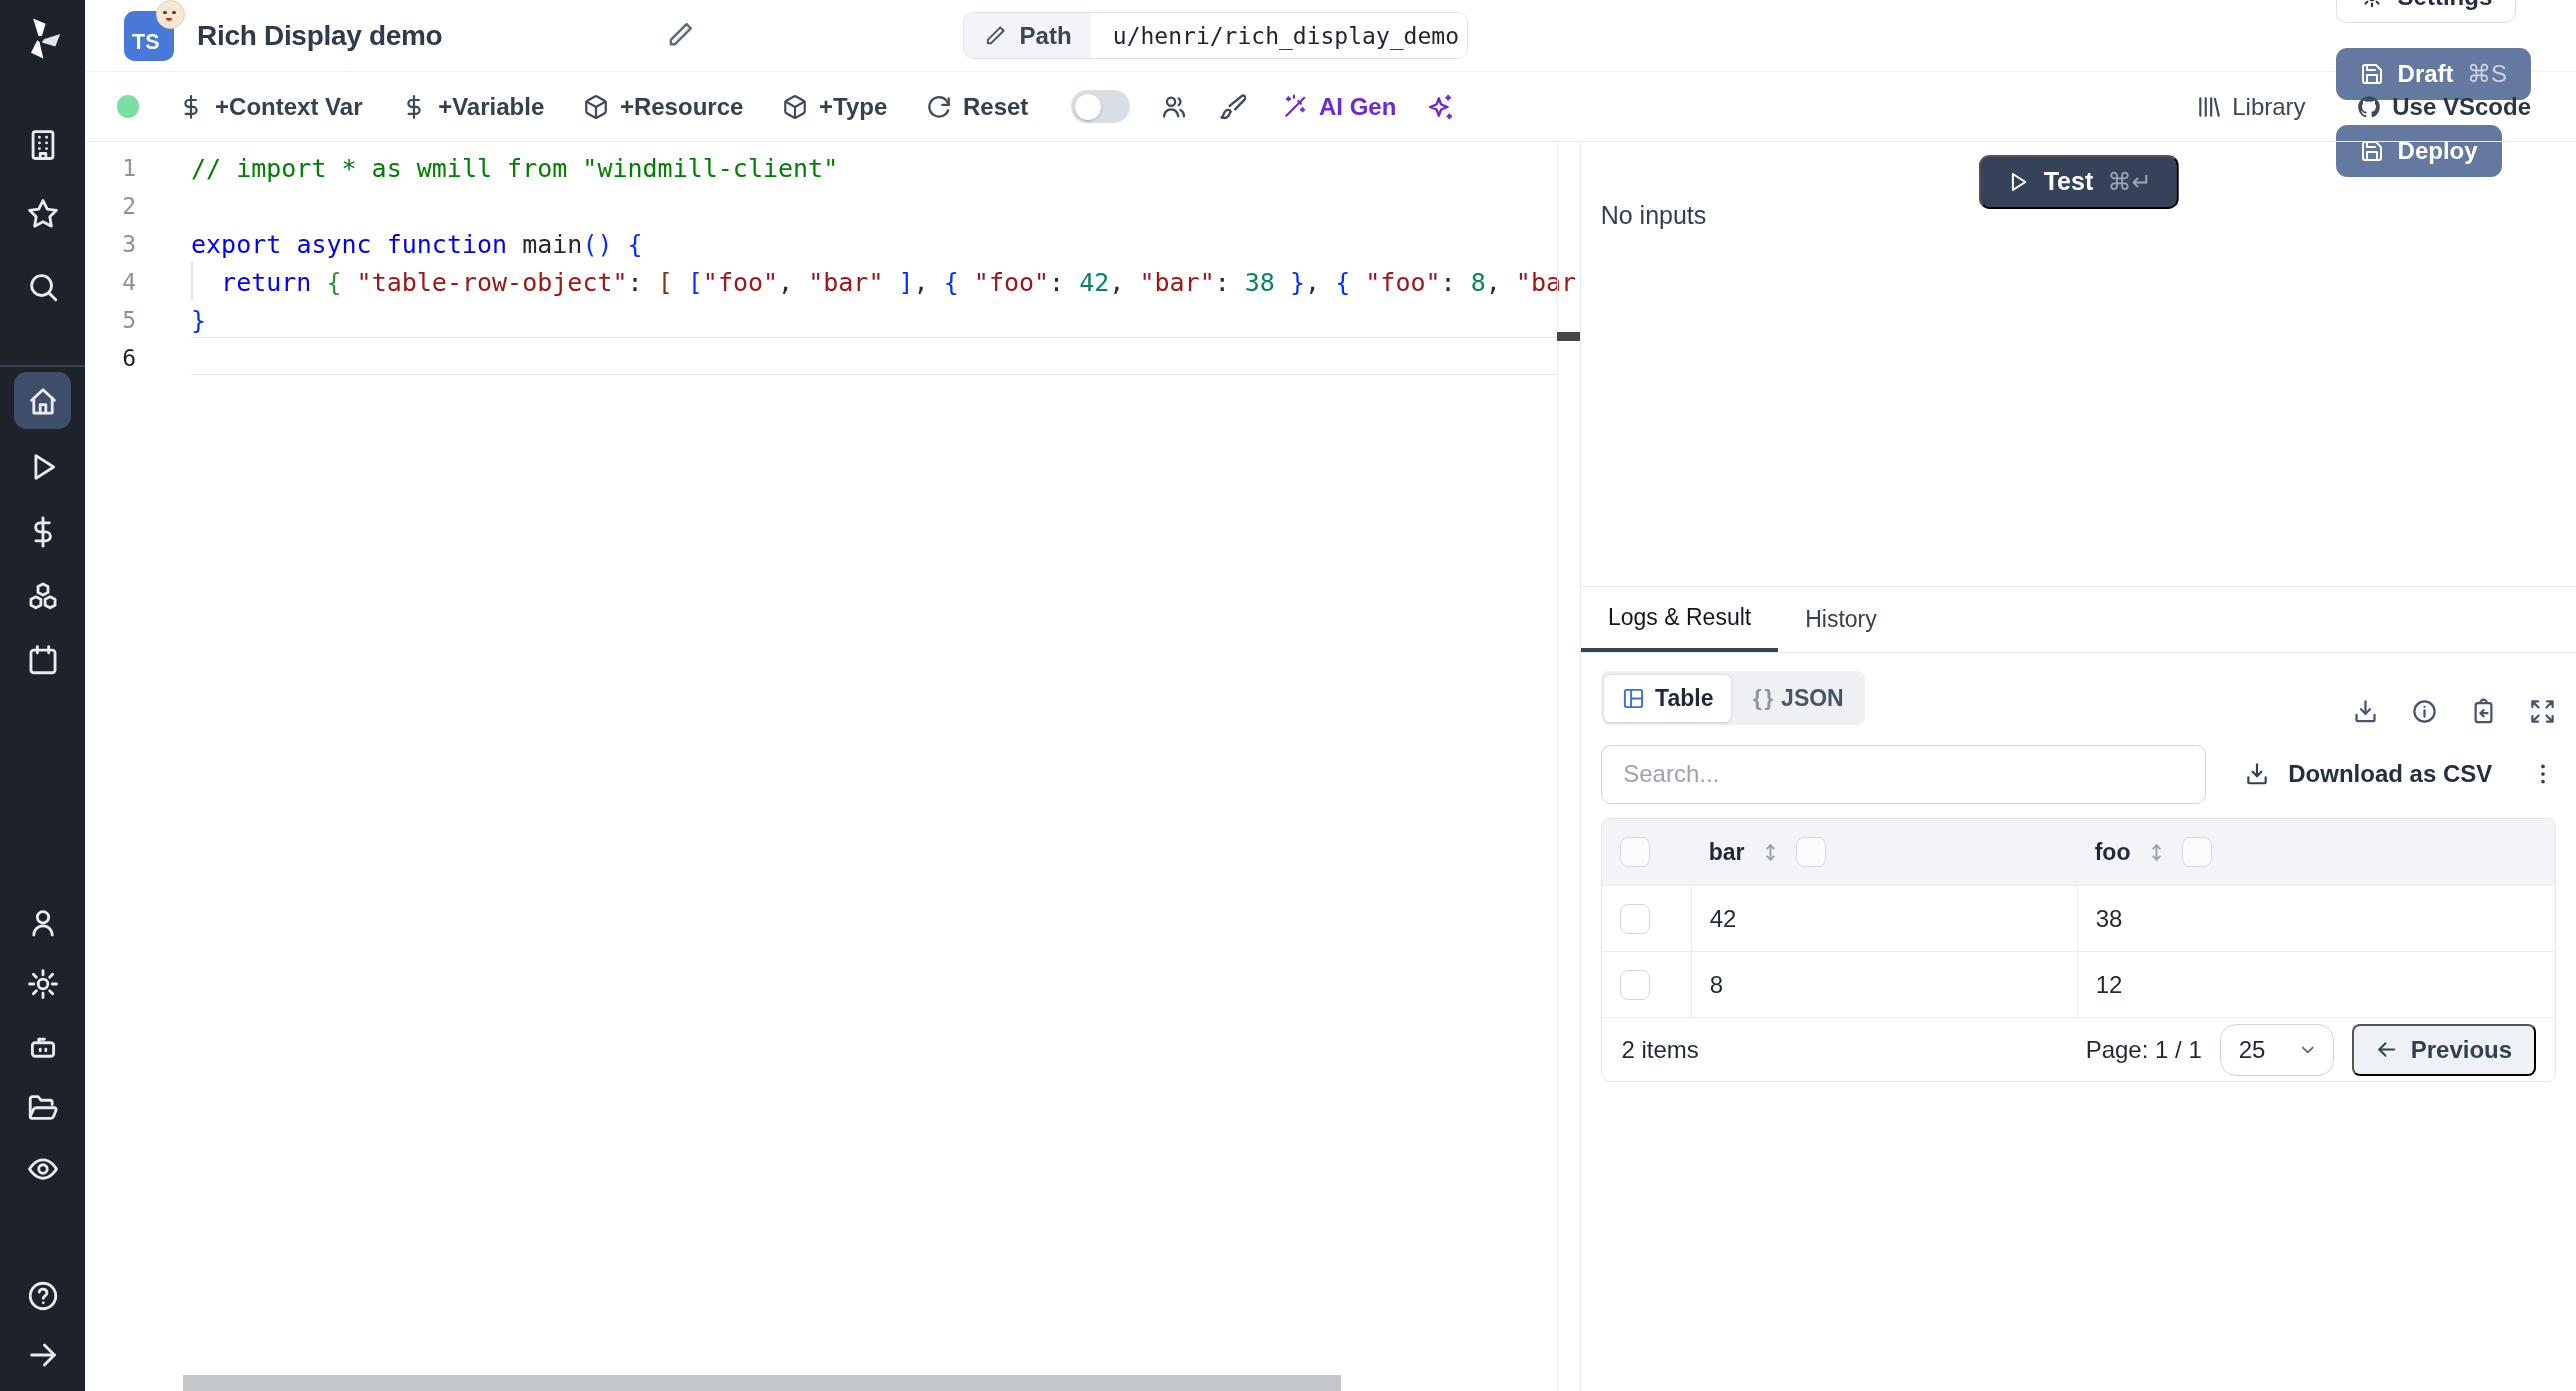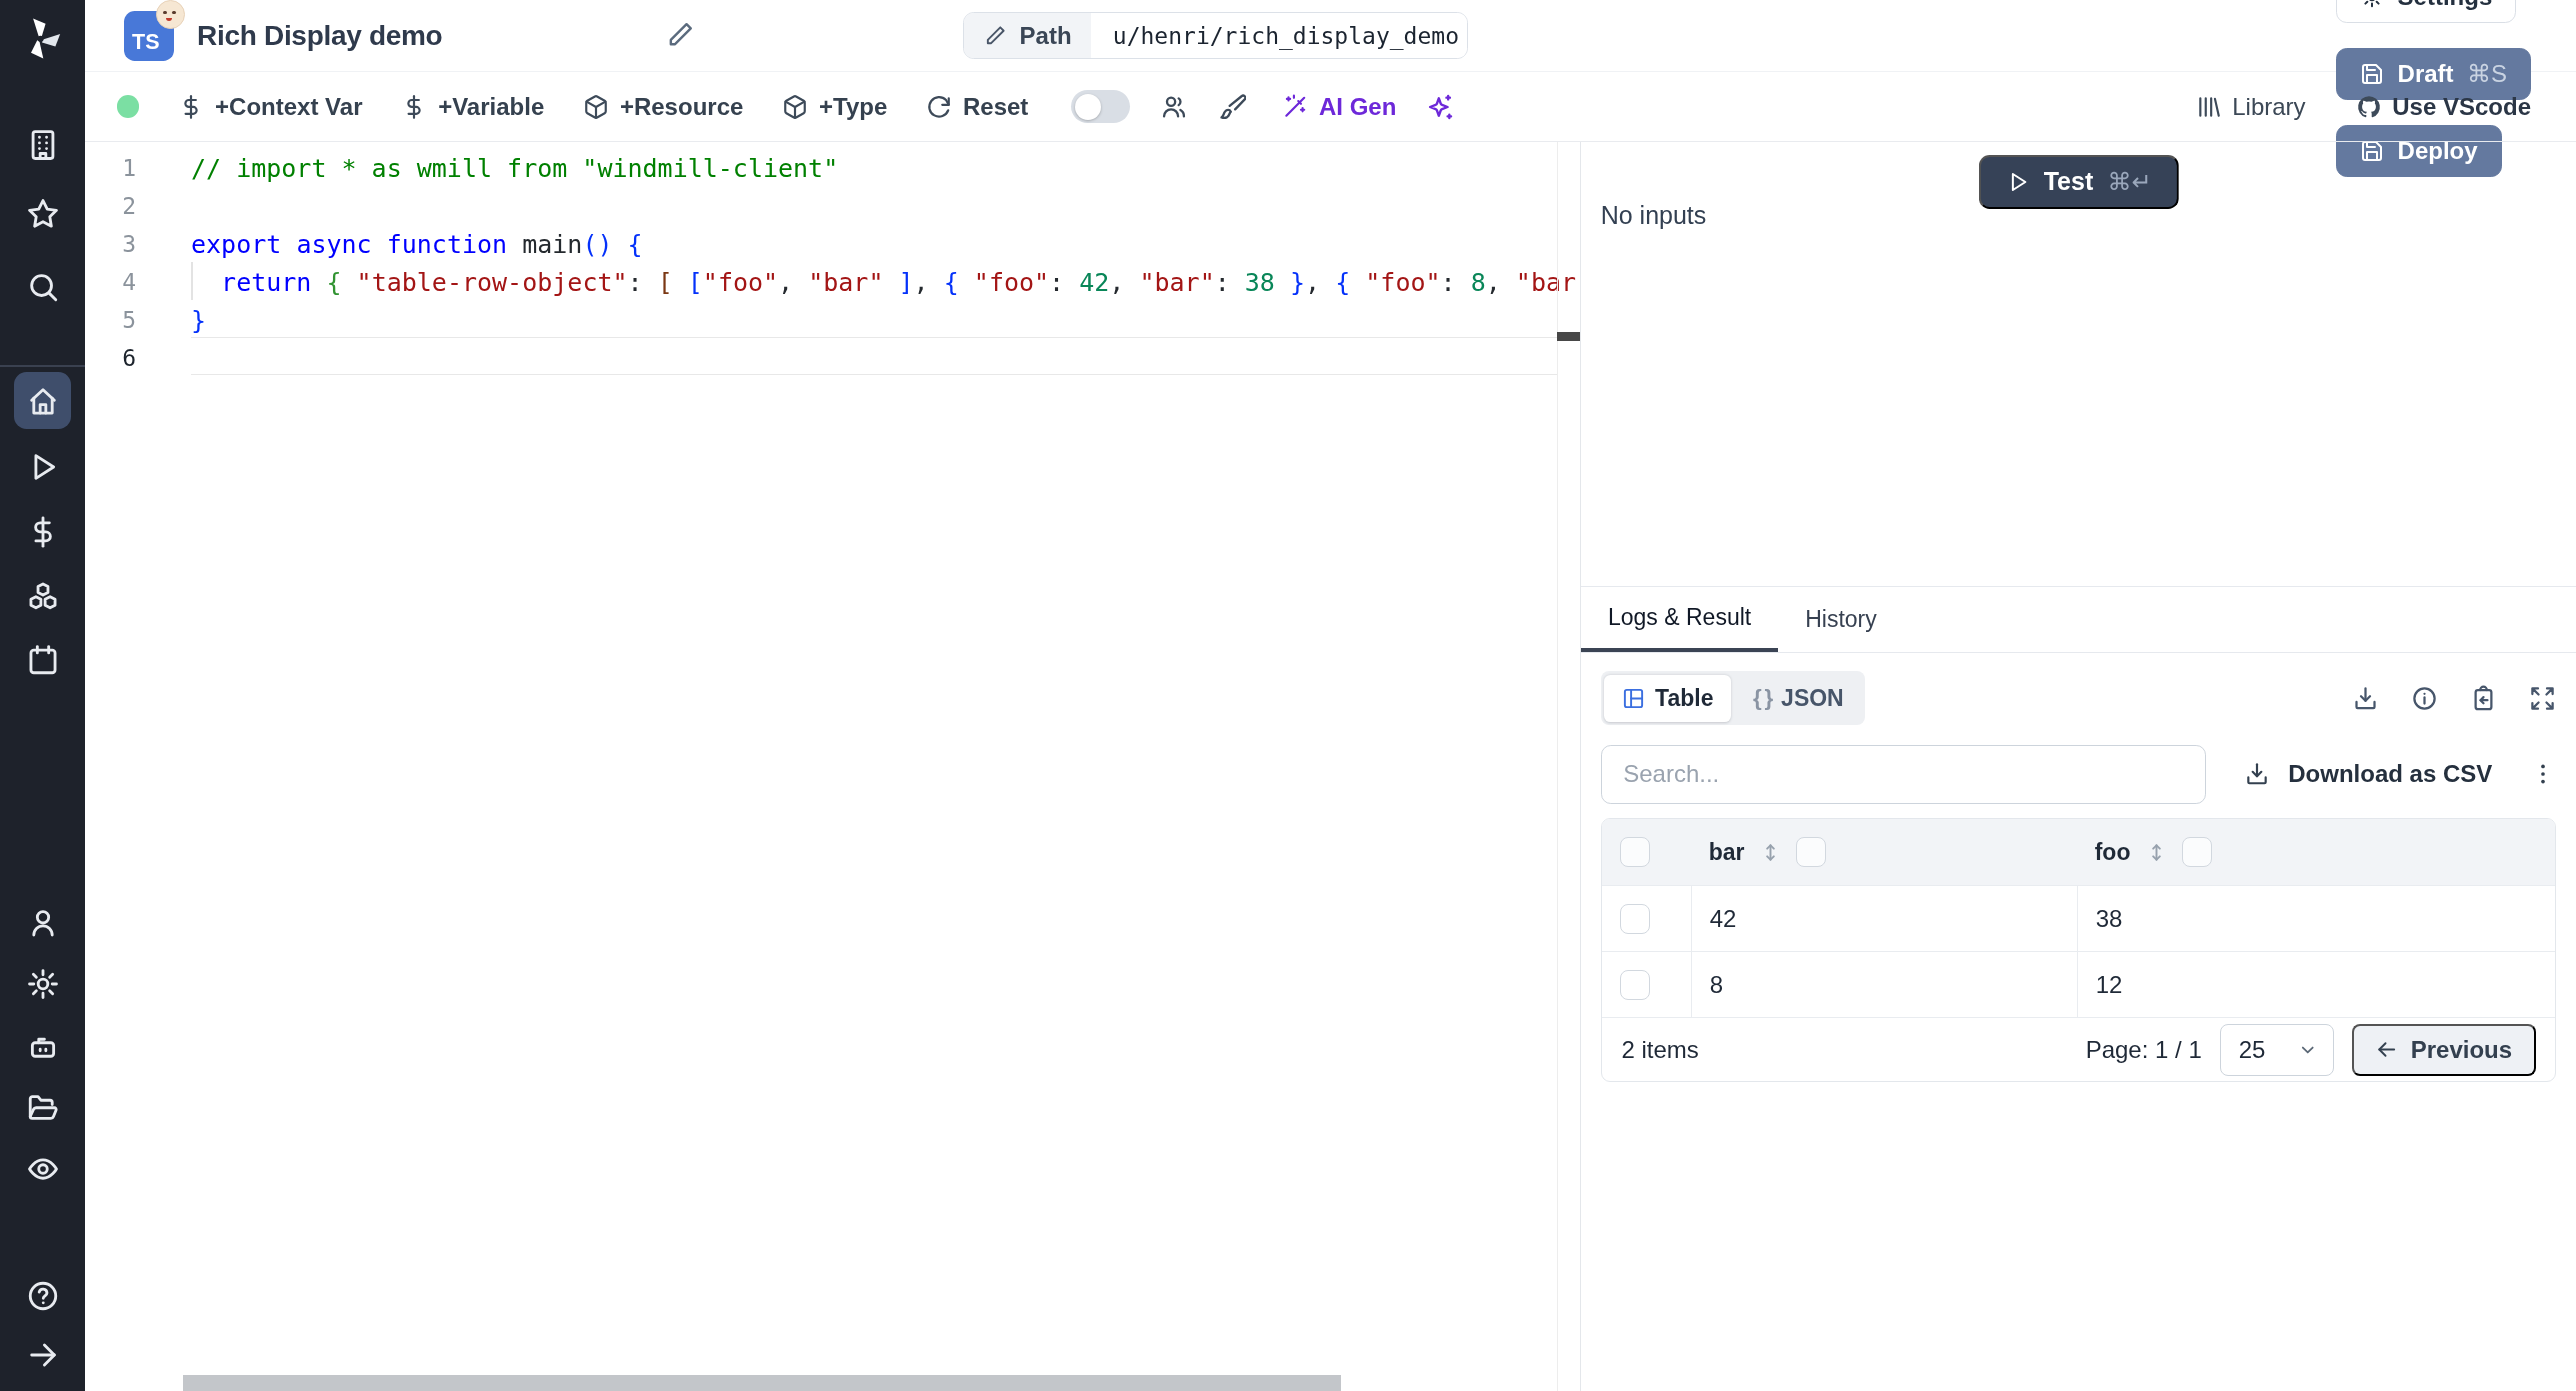--- a/index.html
+++ b/index.html
@@ -97,21 +97,21 @@
               display:flex; align-items:center; gap:14.3px; height:54px; padding:0 25px;
               background:#364257; border-radius:10.7px; color:#fff; font-size:25px; font-weight:bold; }
   .test-btn svg { width:24px; height:24px; }
   .test-btn .shortcut { color:#9aa7bb; font-weight:400; font-size:24px; }
   .no-inputs { position:absolute; left:19.7px; top:59px; font-size:25px; color:#334052; }
 
   .tabsbar { height:66px; flex:none; display:flex; align-items:stretch; border-bottom:1.8px solid #e6e9ee; }
   .tab { display:flex; align-items:center; padding:0 27px; font-size:23px; color:#374151; }
   .tab.active { color:#101826; font-weight:500; border-bottom:4.5px solid #3b4454; }
 
-  .views-row { display:flex; align-items:center; margin:18px 19.7px 0; }
+  .views-row { display:flex; align-items:flex-end; margin:18px 19.7px 0; }
   .seg-control { display:flex; align-items:center; background:#eef0f3; border-radius:8px; padding:3.6px; gap:3.6px; }
   .seg { display:flex; align-items:center; gap:9.8px; padding:0 18px; height:47px; border-radius:6.3px;
          font-size:23px; font-weight:600; color:#475569; }
   .seg.active { background:#fff; color:#1f2937; box-shadow:0 0.9px 2.7px rgba(16,24,40,.18); }
   .seg svg { width:23px; height:23px; }
   .seg .braces { font-size:22.4px; color:#8a94a3; font-weight:600; letter-spacing:-1.8px; }
   .result-icons { margin-left:auto; display:flex; align-items:center; gap:32px; color:#47566b; }
   .result-icons svg { width:27px; height:27px; }
 
   .search-row { display:flex; align-items:center; margin:19.7px 19.7px 0; }
@@ -135,21 +135,21 @@
   .tcell .gap { width:14.3px; }
   .checkbox { width:30px; height:30px; border:1.8px solid #d2d8df; border-radius:8px; background:#fff; flex:none; }
   .thead-cb { background:#fbfcfd; }
   .sort-icon { color:#97a1ad; display:flex; }
   .sort-icon svg { width:23px; height:23px; }
   .tfoot { display:flex; align-items:center; height:64px; border-top:1.8px solid #e9ecf0; padding:0 19.7px; }
   .items-label { font-size:24px; color:#1f2937; }
   .pag { margin-left:auto; display:flex; align-items:center; gap:18px; }
   .page-label { font-size:24px; color:#1f2937; }
   .page-size { display:flex; align-items:center; justify-content:space-between; width:114px; height:52px;
-               border:1.8px solid #cdd4dc; border-radius:8px; padding:0 14.3px 0 18px; font-size:24px; color:#1f2937; }
+               border:1.8px solid #cdd4dc; border-radius:16px; padding:0 14.3px 0 18px; font-size:24px; color:#1f2937; }
   .page-size svg { width:21.5px; height:21.5px; color:#5b6876; }
   .prev-btn { display:flex; align-items:center; gap:12.5px; height:52px; padding:0 21.5px;
               background:#eef1f5; border-radius:8px; font-size:24px; font-weight:600; color:#33404f; }
   .prev-btn svg { width:23px; height:23px; }
 
   svg.icon { stroke:currentColor; fill:none; stroke-width:2; stroke-linecap:round; stroke-linejoin:round; }
   svg.icon.filled { fill:currentColor; stroke:none; }
 </style>
 </head>
 <body>

